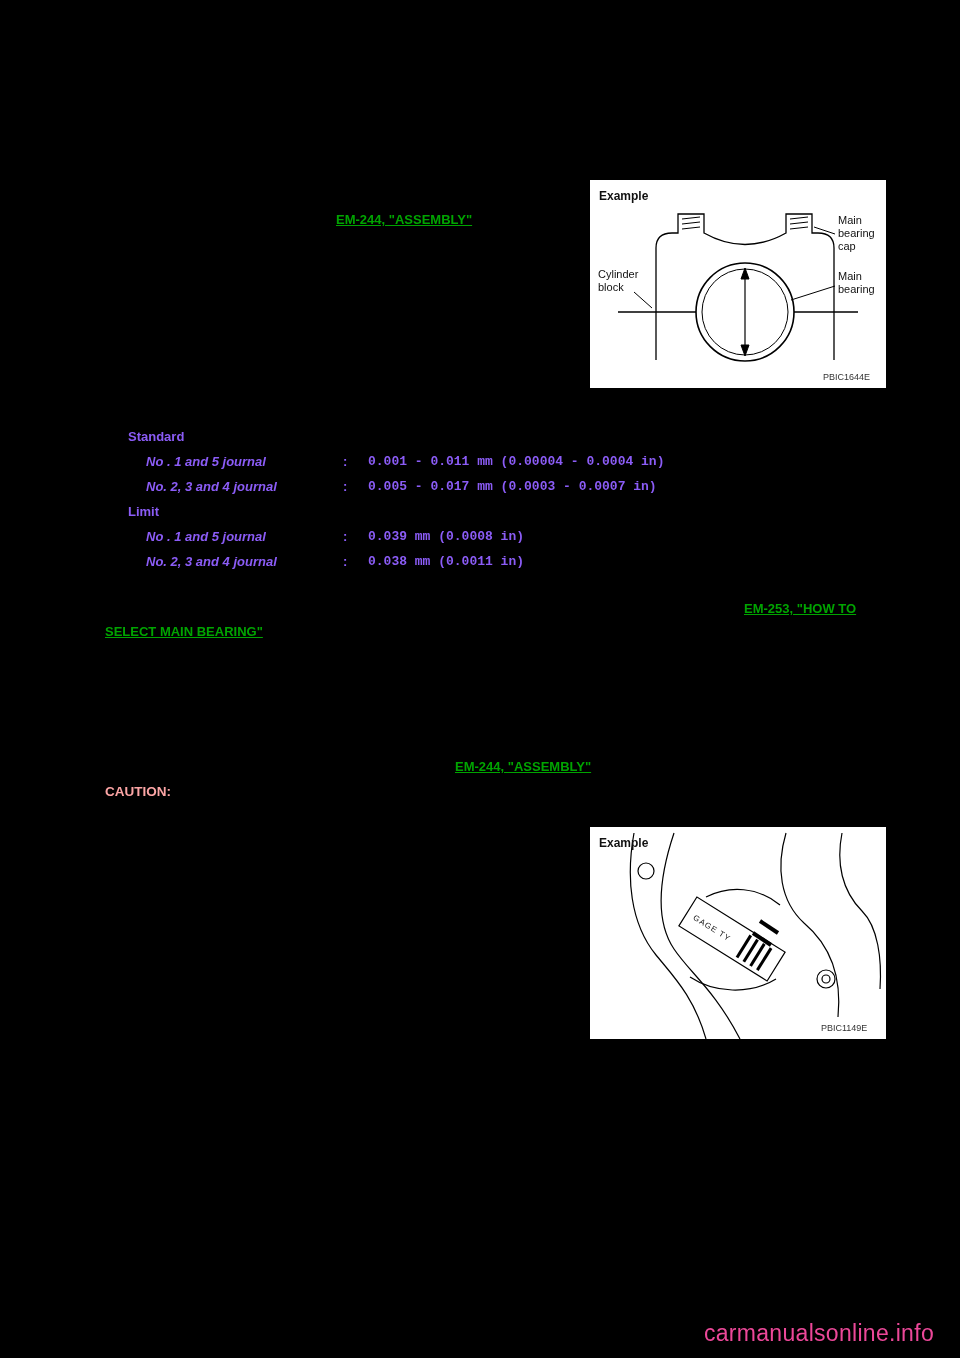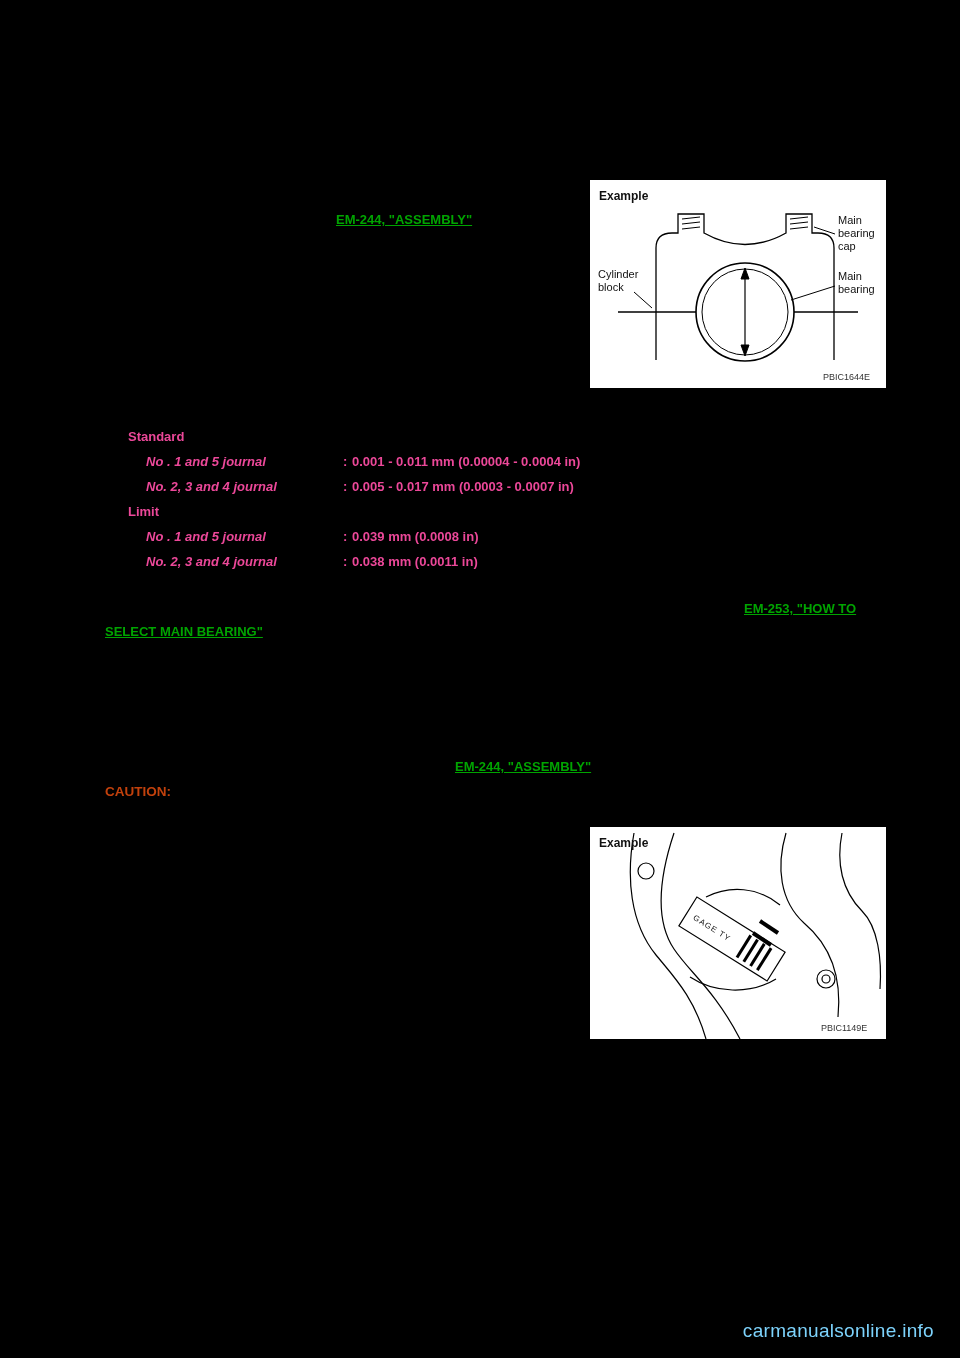--- a/index.html
+++ b/index.html
@@ -10,42 +10,42 @@
     overflow:hidden;
   }
   .page { position:absolute; left:0; top:0; width:960px; height:1358px; background:#000; }
 
   .link {
     position:absolute; color:#00a400; font-weight:bold; font-size:13px;
     text-decoration:underline; white-space:nowrap; cursor:pointer;
   }
 
   .specs { position:absolute; left:128px; top:424px; width:560px;
-           color:#ec4899; font-weight:bold; font-size:13px; }
+           color:#8b5cf6; font-weight:bold; font-size:13px; }
   .spec-line { position:relative; height:25px; line-height:25px; white-space:nowrap; }
   .spec-group { position:absolute; left:0; }
   .spec-name  { position:absolute; left:18px;font-style:italic; }
   .spec-colon { position:absolute; left:215px; }
-  .spec-value { position:absolute; left:224px; }
+  .spec-value { position:absolute; left:240px;font-family:Liberation Mono, monospace; }
 
   .caution {
     position:absolute; left:105px; top:784px;
-    color:#c2410c; font-weight:bold; font-size:13.5px;
+    color:#fca5a5; font-weight:bold; font-size:13.5px;
   }
 
   .figure { position:absolute; background:#fff; }
   .figure svg { display:block; width:100%; height:100%; }
   .fig-example { font-size:12px; font-weight:600; fill:#111; }
   .fig-text    { font-size:11px; fill:#111; }
   .fig-code    { font-size:9px; fill:#333; }
   .gage-text   { font-size:8px; fill:#111; letter-spacing:1px; }
 
   .watermark {
     position:absolute; right:26px; top:1320px;
-    color:#7dd3fc; font-size:19px; letter-spacing:0.3px;
+    color:#ec4899; font-size:23px; letter-spacing:0.3px;
   }
 </style>
 </head>
 <body>
 
 <div class="page">
 
   <a class="link" style="left:336px; top:212px;">EM-244, "ASSEMBLY"</a>
 
   <div class="figure" style="left:590px; top:180px; width:296px; height:208px;">

